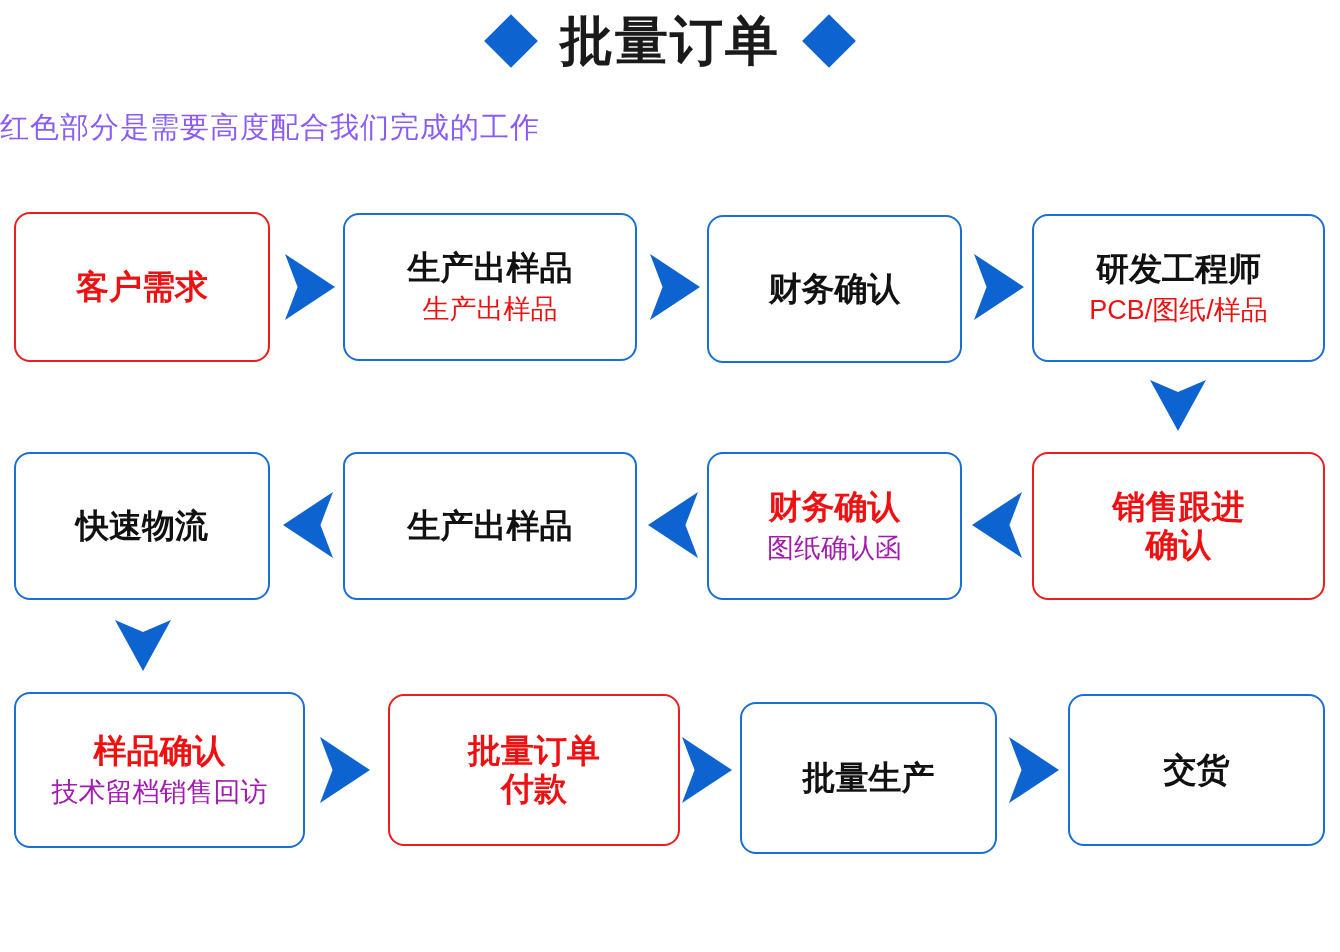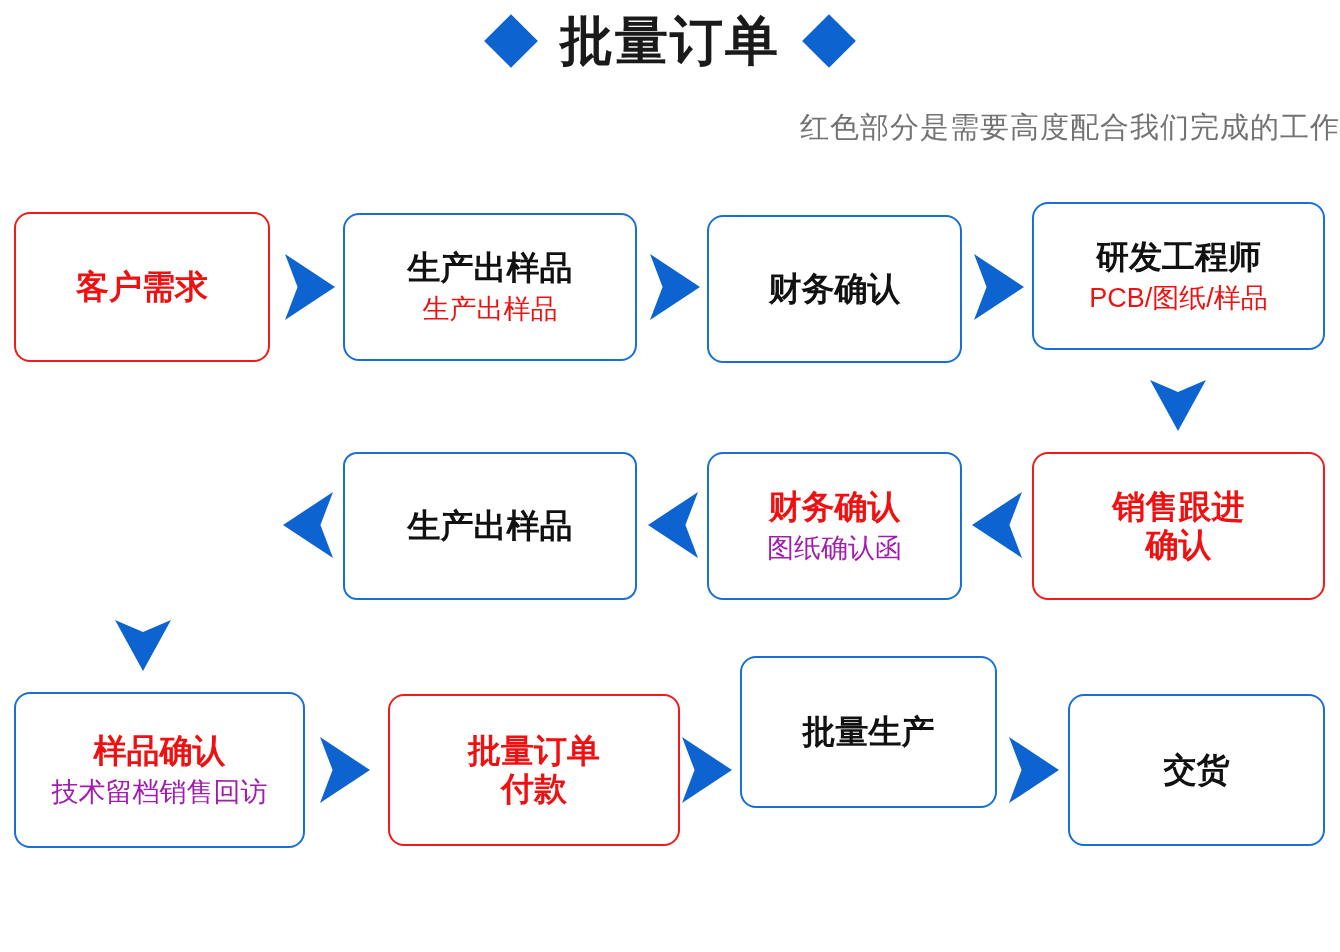--- a/index.html
+++ b/index.html
@@ -30,23 +30,23 @@
   .page-title{
     font-size:53px;
     font-weight:bold;
     color:#1a1a1a;
     letter-spacing:2px;
     line-height:1;
     white-space:nowrap;
   }
   .subtitle{
     position:absolute;left:0;top:108px;width:1340px;
-    text-align:right;
+    text-align:left;
     font-size:29px;
-    color:#737373;
+    color:#8b5cf6;
     letter-spacing:1px;
     white-space:nowrap;
   }
 
   
   .flow{position:absolute;left:0;top:0;width:1068px;height:952px;}
 
   .node{
     position:absolute;
     box-sizing:border-box;
@@ -100,44 +100,47 @@
     <div class="node red" style="left: 14px; top: 212px; width: 256px; height: 150px;">
       <div class="main red">客户需求</div>
     </div>
     <div class="node" style="left: 343px; top: 213px; width: 294px; height: 148px;">
       <div class="main">生产出样品</div>
       <div class="sub red">生产出样品</div>
     </div>
     <div class="node" style="left: 707px; top: 215px; width: 255px; height: 148px;">
       <div class="main">财务确认</div>
     </div>
-    <div class="node" style="left: 1032px; top: 202px; width: 293px; height: 148px;">
+    <div class="node" style="left: 1032px; top: 214px; width: 293px; height: 148px;">
       <div class="main">研发工程师</div>
       <div class="sub red">PCB/图纸/样品</div>
+    </div>
+    <div class="node" style="left: 14px; top: 452px; width: 256px; height: 148px;">
+      <div class="main">快速物流</div>
     </div>
     <div class="node" style="left: 343px; top: 452px; width: 294px; height: 148px; border-radius: 14px;">
       <div class="main">生产出样品</div>
     </div>
     <div class="node" style="left: 707px; top: 452px; width: 255px; height: 148px;">
       <div class="main red">财务确认</div>
       <div class="sub">图纸确认函</div>
     </div>
     <div class="node red" style="left: 1032px; top: 452px; width: 293px; height: 148px;">
       <div class="main red">销售跟进
 确认</div>
     </div>
     <div class="node" style="left: 14px; top: 692px; width: 291px; height: 156px; text-align: center;">
       <div class="main red">样品确认</div>
       <div class="sub">技术留档销售回访</div>
     </div>
     <div class="node red" style="left: 388px; top: 694px; width: 292px; height: 152px;">
       <div class="main red">批量订单
 付款</div>
     </div>
-    <div class="node" style="left: 740px; top: 656px; width: 257px; height: 152px; font-family: Liberation Serif, serif;">
+    <div class="node" style="left: 740px; top: 702px; width: 257px; height: 152px; font-family: Liberation Serif, serif;">
       <div class="main">批量生产</div>
     </div>
     <div class="node" style="left: 1068px; top: 694px; width: 257px; height: 152px;">
       <div class="main">交货</div>
     </div>
     <div class="arrow" style="left: 283px; top: 252px; width: 52px; height: 70px;">
       <svg width="52" height="70" viewBox="0 0 52 70">
         <path d="M2,2 L52,35 L2,68 L14.560000000000002,35 Z" fill="#0d63cf"></path>
       </svg>
     </div>

